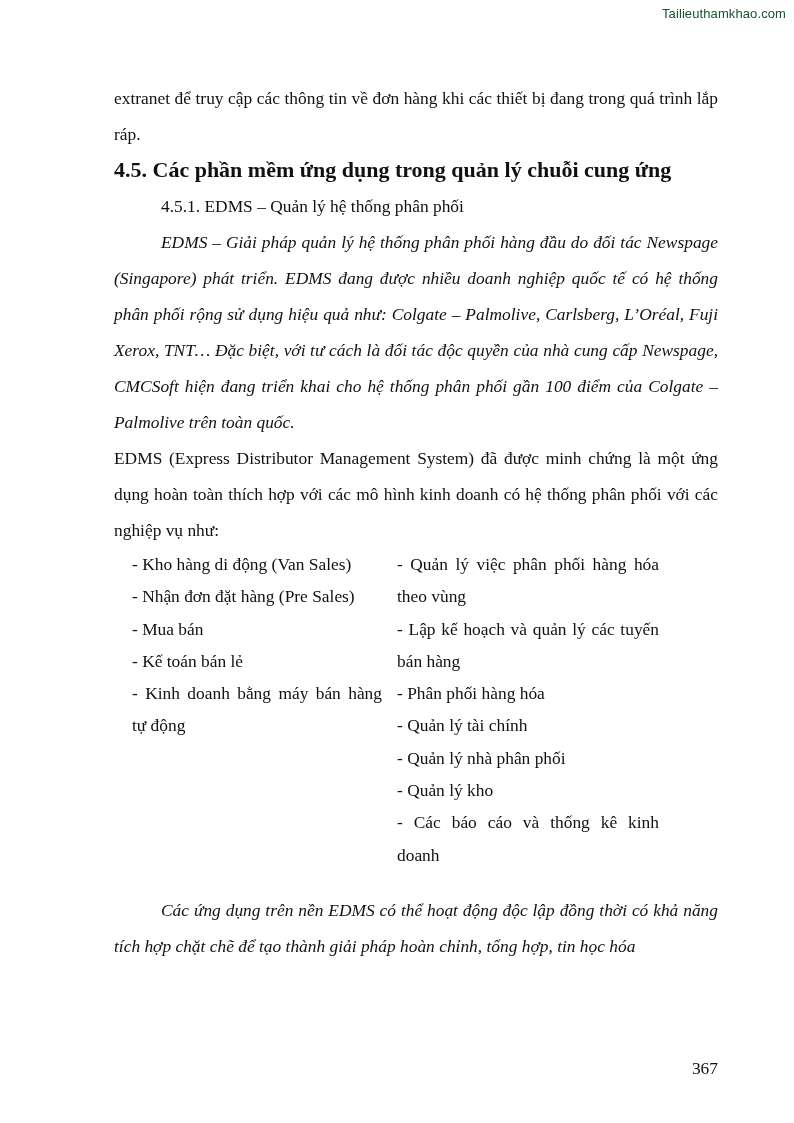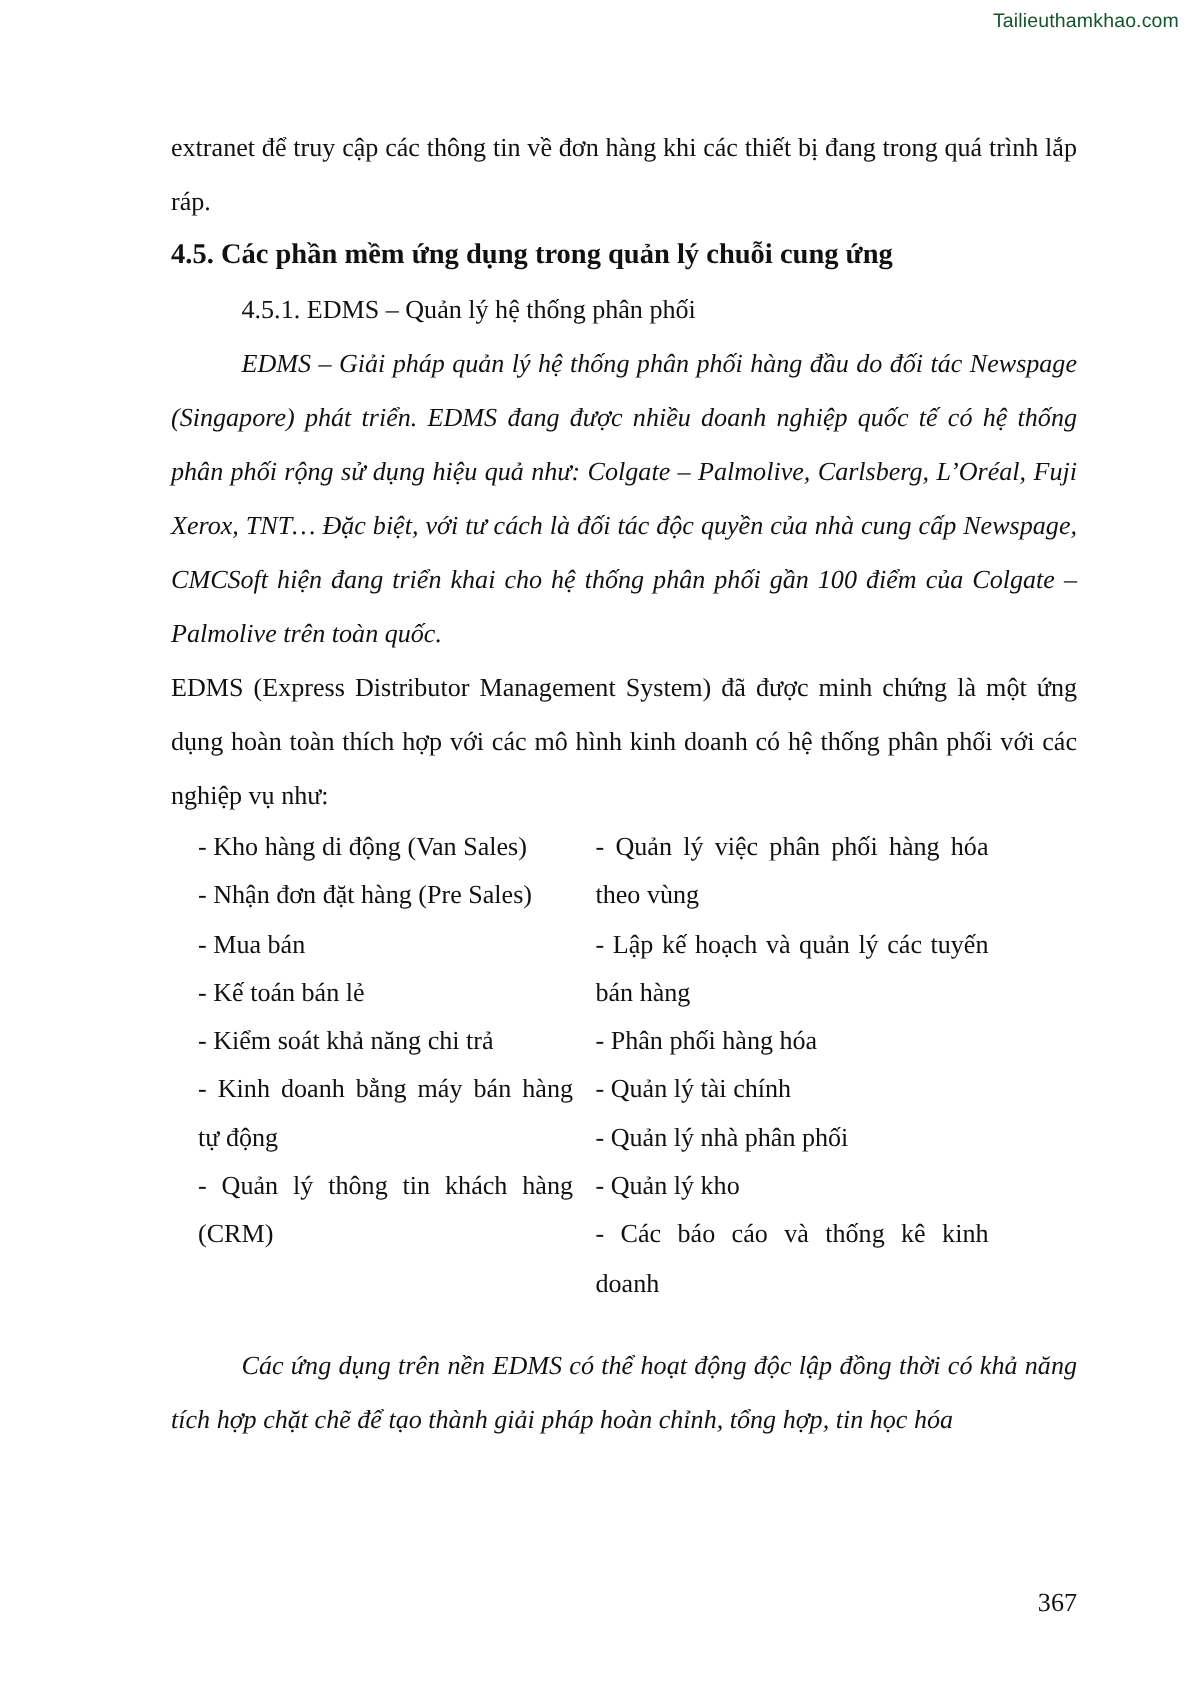--- a/index.html
+++ b/index.html
@@ -12,21 +12,21 @@
     font-family: "Liberation Sans", sans-serif; font-size: 13px;
     color: #14532d; letter-spacing: 0.1px;
   }
   .content {
     position: absolute; left: 114px; top: 80px; width: 604px;
     font-size: 17.4px; line-height: 36px;
   }
   .just { text-align: justify; text-align-last: left; margin: 0; }
   .indent { text-indent: 47px; font-style: italic; }
   h2.section {
-    margin: 0; font-size: 19px; font-weight: bold; line-height: 36px;
+    margin: 0; font-size: 22px; font-weight: bold; line-height: 36px;
   }
   .subhead { margin: 0; padding-left: 47px; }
   .cols {
     display: flex; margin-left: 18px; width: 527px; line-height: 32.3px;
   }
   .col-left { width: 250px; text-align: justify; text-align-last: left; }
   .col-right { width: 262px; margin-left: 15px; text-align: justify; text-align-last: left; }
   .col-item { margin: 0; }
   .col-item.full { text-align: justify; text-align-last: left; }
   .last-para { margin-top: 21px; }
@@ -47,23 +47,21 @@
 
   <p class="just indent">EDMS – Giải pháp quản lý hệ thống phân phối hàng đầu do đối tác Newspage (Singapore) phát triển. EDMS đang được nhiều doanh nghiệp quốc tế có hệ thống phân phối rộng sử dụng hiệu quả như: Colgate – Palmolive, Carlsberg, L’Oréal, Fuji Xerox, TNT… Đặc biệt, với tư cách là đối tác độc quyền của nhà cung cấp Newspage, CMCSoft hiện đang triển khai cho hệ thống phân phối gần 100 điểm của Colgate – Palmolive trên toàn quốc.</p>
   <p class="just">EDMS (Express Distributor Management System) đã được minh chứng là một ứng dụng hoàn toàn thích hợp với các mô hình kinh doanh có hệ thống phân phối với các nghiệp vụ như:</p>
 
   <div class="cols">
     <div class="col-left">
       <p class="col-item">- Kho hàng di động (Van Sales)</p>
       <p class="col-item">- Nhận đơn đặt hàng (Pre Sales)</p>
       <p class="col-item">- Mua bán</p>
       <p class="col-item">- Kế toán bán lẻ</p>
-      <p class="col-item">- Kiểm soát khả năng chi trả</p>
       <p class="col-item full">- Kinh doanh bằng máy bán hàng tự động</p>
-      <p class="col-item full">- Quản lý thông tin khách hàng (CRM)</p>
     </div>
     <div class="col-right">
       <p class="col-item full">- Quản lý việc phân phối hàng hóa theo vùng</p>
       <p class="col-item full">- Lập kế hoạch và quản lý các tuyến bán hàng</p>
       <p class="col-item">- Phân phối hàng hóa</p>
       <p class="col-item">- Quản lý tài chính</p>
       <p class="col-item">- Quản lý nhà phân phối</p>
       <p class="col-item">- Quản lý kho</p>
       <p class="col-item full">- Các báo cáo và thống kê kinh doanh</p>
     </div>

